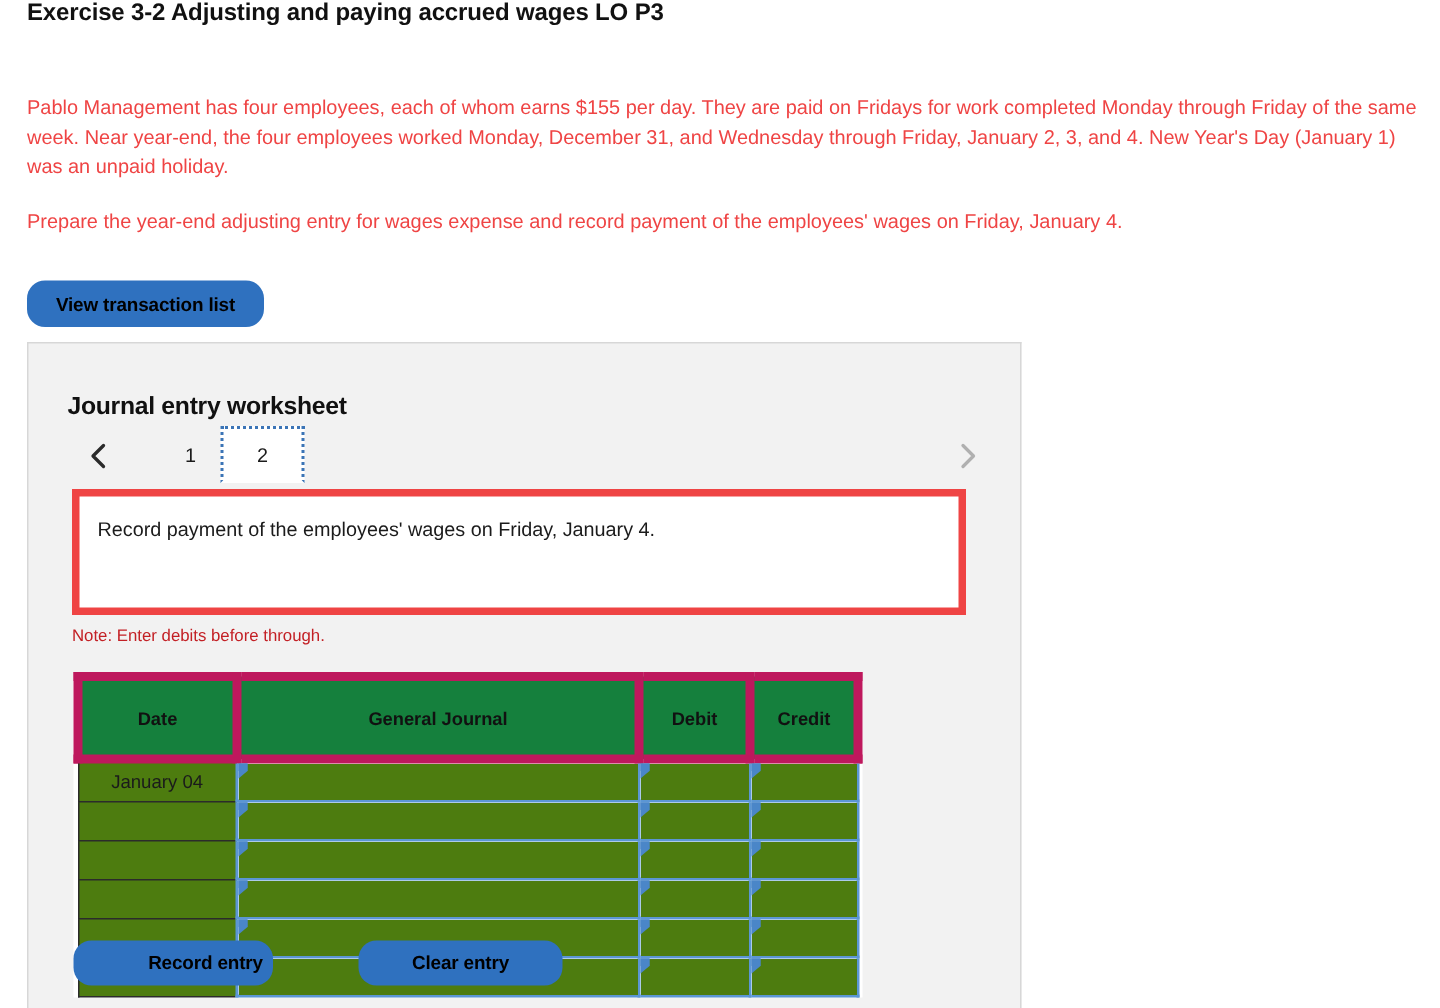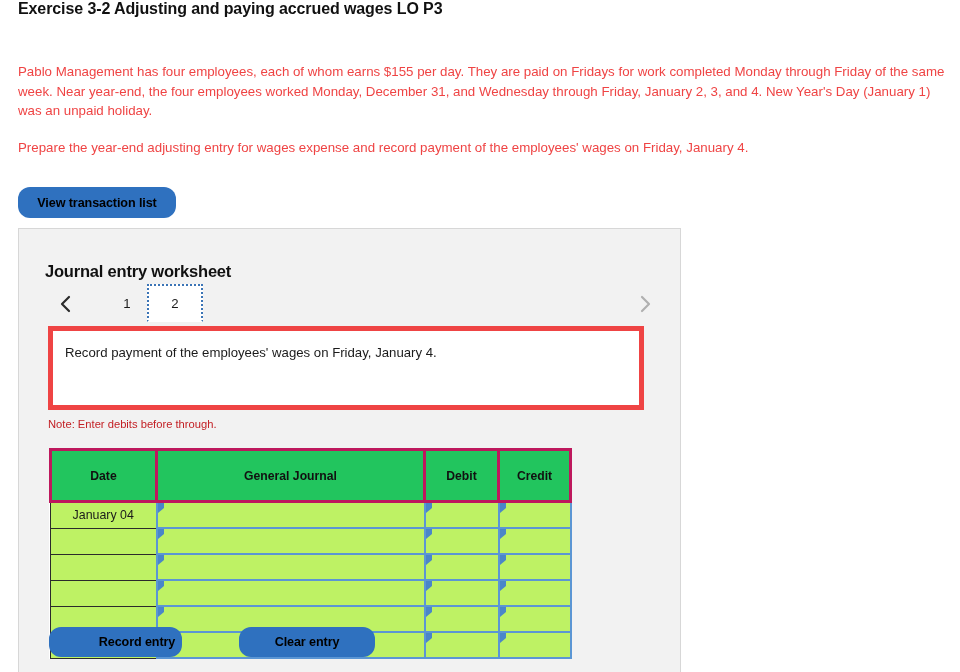--- a/index.html
+++ b/index.html
@@ -167,33 +167,33 @@
   
   .jtable {
     position: absolute;
     left: 30px;
     top: 219px;
     border-collapse: collapse;
     table-layout: fixed;
     background: #ffffff;
   }
   .jtable th {
-    background: #22c55e;
-    border: 3px solid #be185d;
+    background: #15803d;
+    border: 6px solid #be185d;
     font-size: 12.2px;
     font-weight: bold;
     color: #111111;
     height: 21px;
     padding: 14px;
     text-align: center;
   }
   .jtable td {
     padding: 0;
     height: 24px;
-    background: #bef264;
+    background: #4d7c0f;
   }
   .col-date  { width: 106px; }
   .col-gj    { width: 268px; }
   .col-debit { width: 74px; }
   .col-credit{ width: 72px; }
 
   .cell-date {
     border: 1px solid #2b2b2b;
     border-top: none;
     font-size: 12.4px;

